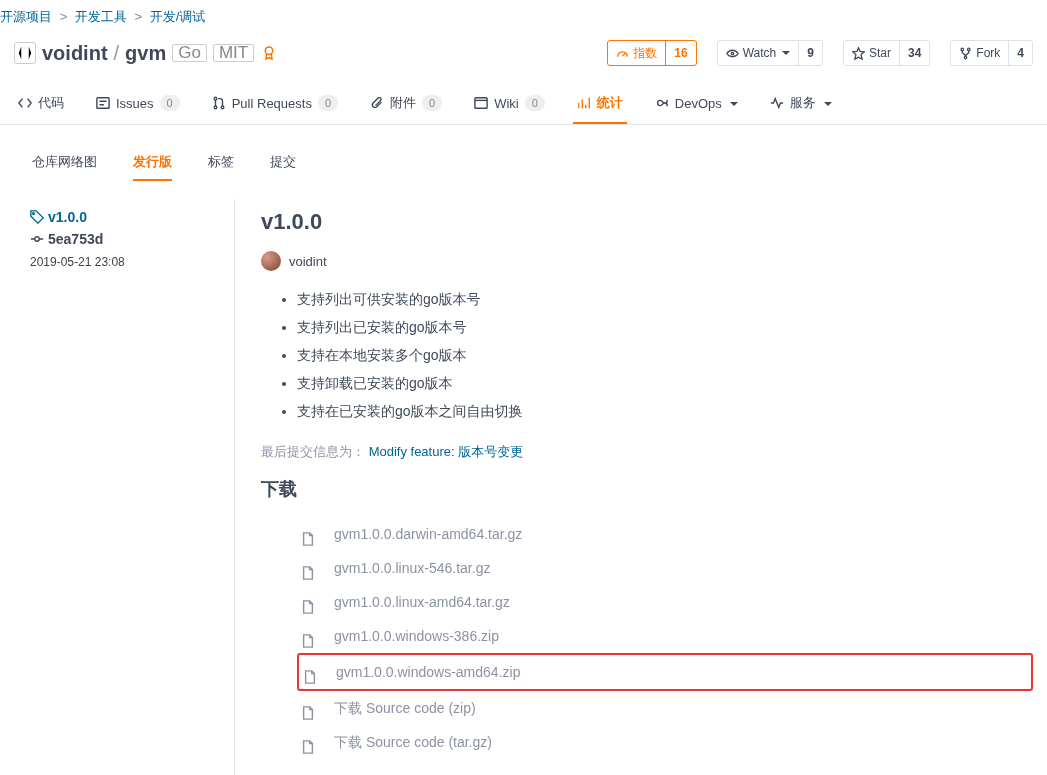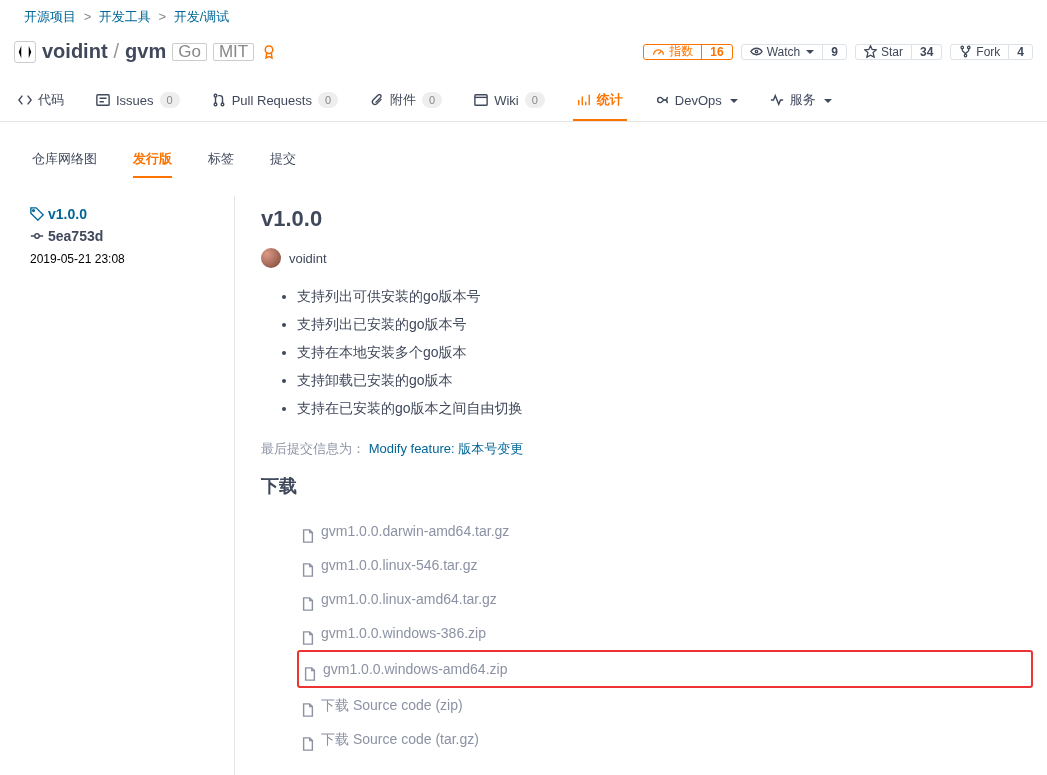--- a/index.html
+++ b/index.html
@@ -1,35 +1,35 @@
 <!DOCTYPE html>
 <html><head>
 <meta charset="utf-8">
 <style>
 * { box-sizing: border-box; margin: 0; padding: 0; }
 body { font-family: -apple-system, "Helvetica Neue", Arial, "PingFang SC", "Microsoft YaHei", sans-serif; font-size: 14px; color: #40485b; background: #fff; width: 1047px; }
 a { text-decoration: none; cursor: pointer; }
 
 
-.breadcrumb { padding: 8px 24px; font-size: 13px; color: #006697; }
+.breadcrumb { padding: 8px 0; font-size: 13px; color: #006697; }
 .breadcrumb a { color: #006697; }
 .breadcrumb .sep { color: #888; margin: 0 4px; }
 
 
 .repo-header { display: flex; justify-content: space-between; align-items: center; padding: 6px 14px 18px 14px; }
 .repo-title { display: flex; align-items: center; gap: 6px; font-size: 20px; }
 .repo-title .ico { width: 22px; height: 22px; border: 1px solid #ccc; border-radius: 3px; display: inline-flex; align-items: center; justify-content: center; font-size: 12px; color: #888; }
 .repo-title a { color: #40485b; font-weight: 600; }
 .repo-title .slash { color: #999; font-weight: 400; }
 .badge { font-size: 17px; border: 1px solid #ccc; border-radius: 2px; padding: 1px 5px; color: #888; line-height: 14px; }
 .recommend-icon { width: 18px; height: 18px; color: #fe7300; }
 .recommend-icon svg { width: 18px; height: 18px; fill: none; stroke: #fe7300; stroke-width: 2; }
 
 .social-counts { display: flex; gap: 8px; }
-.social { display: flex; align-items: center; height: 16px; border: 1px solid #dce3e8; border-radius: 3px; overflow: hidden; font-size: 12px; color: #40485b; }
+.social { display: flex; align-items: center; height: 26px; border: 1px solid #dce3e8; border-radius: 3px; overflow: hidden; font-size: 12px; color: #40485b; margin-left: 12px; }
 .social .lbl { display: flex; align-items: center; gap: 4px; padding: 0 8px; height: 100%; }
 .social .cnt { display: flex; align-items: center; padding: 0 8px; border-left: 1px solid #dce3e8; font-weight: 600; height: 100%; }
 .social.index { border-color: #fe7300; color: #fe7300; }
 .social.index .cnt { border-color: #fe7300; }
 .mini-icon { width: 13px; height: 13px; display: inline-block; }
 .mini-icon svg { width: 13px; height: 13px; fill: none; stroke: currentColor; stroke-width: 1.6; }
 
 
 .repo-tabs { display: flex; border-bottom: 1px solid #e5e5e5; padding: 0 14px; gap: 24px; align-items: center; }
 .repo-tab { display: flex; align-items: center; gap: 6px; padding: 10px 4px; font-size: 13px; color: #40485b; border-bottom: 2px solid transparent; }
@@ -41,39 +41,39 @@
 
 .subtabs { display: flex; gap: 36px; padding: 20px 14px 8px 32px; font-size: 13px; }
 .subtab { color: #40485b; padding: 8px 0; }
 .subtab.active { color: #fe7300; border-bottom: 2px solid #fe7300; font-weight: 600; }
 
 
 .content { display: flex; padding: 10px 14px; }
 .sidebar { width: 220px; padding: 10px 16px 0 16px; }
 .sidebar .tag-link { display: flex; align-items: center; gap: 4px; color: #006697; font-weight: 600; font-size: 14px; margin-bottom: 6px; }
 .sidebar .commit { display: flex; align-items: center; gap: 4px; color: #40485b; font-size: 14px; font-weight: 600; margin-bottom: 8px; }
-.sidebar .date { color: #000000; font-size: 12px; }
+.sidebar .date { color: #404040; font-size: 12px; }
 .tag-ico { width:14px; height:14px; }
 .tag-ico svg { width:14px; height:14px; fill:none; stroke:currentColor; stroke-width:1.6; }
 
 .main { flex: 1; border-left: 1px solid #e5e5e5; padding: 0 0 30px 26px; }
 .main h2 { font-size: 22px; font-weight: 600; margin: 10px 0 16px 0; color: #40485b; }
 .author { display: flex; align-items: center; gap: 8px; font-size: 13px; color: #40485b; margin-bottom: 14px; }
 .avatar { width: 20px; height: 20px; border-radius: 50%; background: radial-gradient(circle at 30% 30%, #d98, #743); }
 
 .main ul { list-style: disc; padding-left: 36px; margin-bottom: 18px; }
 .main ul li { font-size: 14px; line-height: 2.0; color: #40485b; }
 
 .last-commit { font-size: 13px; color: #8c92a4; margin-bottom: 16px; }
 .last-commit a { color: #006697; }
 
 .main h3 { font-size: 18px; font-weight: 600; margin: 4px 0 16px 0; color: #40485b; }
 
 .dl-list { list-style: none; padding: 0; }
-.dl-list li { display: flex; align-items: center; gap: 6px; padding: 3px 4px; font-size: 13px; color: #8c92a4; }
+.dl-list li { display: flex; align-items: center; gap: 19px; padding: 3px 4px; font-size: 13px; color: #8c92a4; }
 .dl-list li a { color: #8c92a4; }
 .dl-list li.hilite { border: 2px solid #e33; border-radius: 3px; }
 .file-ico { width: 14px; height: 14px; color: #8c92a4; display:inline-block; }
 .file-ico svg { width: 14px; height: 14px; fill:none; stroke:currentColor; stroke-width:1.6; }
 .caret::after { content:""; display:inline-block; border:4px solid transparent; border-top-color: currentColor; margin-left:2px; position:relative; top:2px; }
 </style>
 </head>
 <body>
 
 <div class="breadcrumb">

